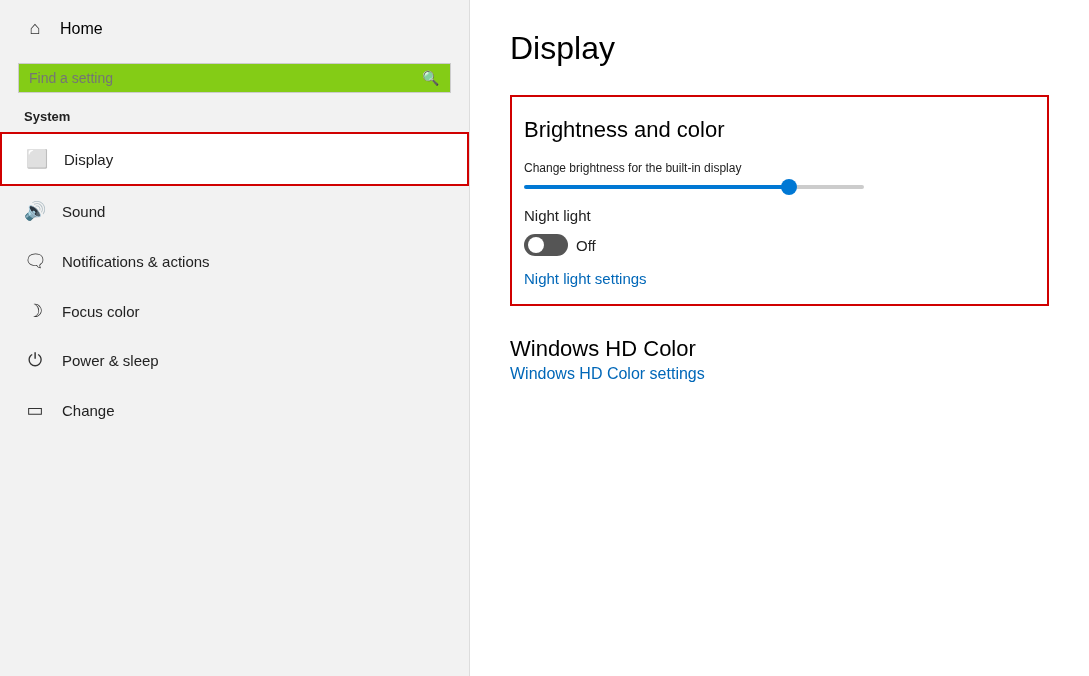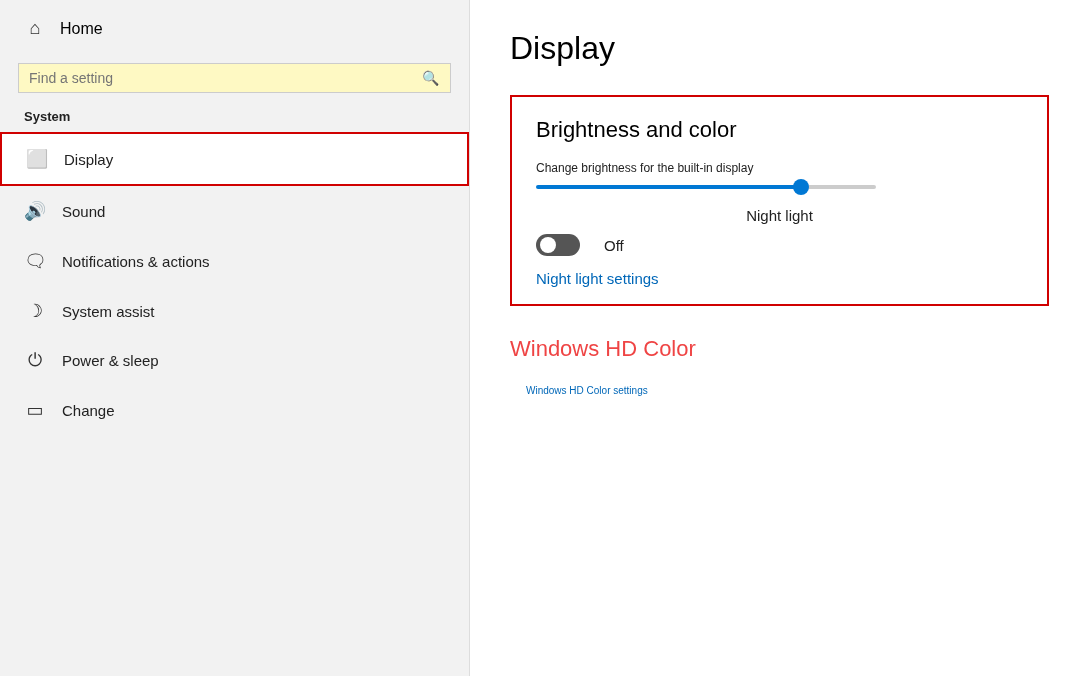--- a/index.html
+++ b/index.html
@@ -28,21 +28,21 @@
       align-items: center;
       padding: 18px 24px;
       cursor: pointer;
       gap: 14px;
     }
 
     .sidebar-search {
       margin: 6px 18px 14px 18px;
       display: flex;
       align-items: center;
-      background: #fef9c3;
+      background: #84cc16;
       border: 1px solid #ccc;
       padding: 6px 10px;
     }
     .sidebar-search input {
       border: none;
       outline: none;
       background: transparent;
       font-size: 14px;
       color: #555;
       flex: 1;
@@ -89,21 +89,21 @@
 
     .page-title {
       font-size: 32px;
       font-weight: 300;
       color: #000;
       margin-bottom: 28px;
     }
 
     .section-card {
       border: 2px solid #d00000;
-      padding: 20px 24px 16px 24px;
+      padding: 20px 24px 16px 12px;
       margin-bottom: 30px;
     }
 
     .section-heading {
       font-size: 22px;
       font-weight: 400;
       color: #000;
       margin-bottom: 18px;
     }
 
@@ -134,27 +134,26 @@
       width: 16px;
       height: 16px;
       background: #0078d4;
       border-radius: 50%;
     }
 
     .night-light-label {
       font-size: 15px;
       color: #222;
       margin-bottom: 10px;
-      text-align: center;
     }
 
     .toggle-row {
       display: flex;
       align-items: center;
-      gap: 24px;
+      gap: 8px;
       margin-bottom: 14px;
     }
 
     .toggle-switch {
       width: 44px;
       height: 22px;
       background: #555;
       border-radius: 11px;
       position: relative;
       cursor: pointer;
@@ -181,35 +180,34 @@
       text-align: right;
     }
 
     
     .hd-color-section {
       margin-bottom: 24px;
     }
     .hd-color-heading {
       font-size: 22px;
       font-weight: 400;
-      color: #ef4444;
-      margin-bottom: 18px;
+      color: #000000;
+      margin-bottom: 3px;
     }
     .hd-color-desc {
       font-size: 14px;
       color: #444;
       margin-bottom: 8px;
       line-height: 1.5;
     }
     .hd-color-link {
-      font-size: 10px;
+      font-size: 16px;
       color: #0067b8;
       cursor: pointer;
       text-decoration: none;
-      margin-left: 16px;
     }
 
     
     .main-content::-webkit-scrollbar { width: 6px; }
     .main-content::-webkit-scrollbar-track { background: #f2f2f2; }
     .main-content::-webkit-scrollbar-thumb { background: #ccc; }
   </style>
 </head>
 <body>
 
@@ -237,21 +235,21 @@
     <span>Sound</span>
   </div>
 
   <div class="sidebar-item">
     <span class="sidebar-item-icon">🗨</span>
     <span>Notifications &amp; actions</span>
   </div>
 
   <div class="sidebar-item">
     <span class="sidebar-item-icon">☽</span>
-    <span>System assist</span>
+    <span>Focus color</span>
   </div>
 
   <div class="sidebar-item">
     <span class="sidebar-item-icon">⏻</span>
     <span>Power &amp; sleep</span>
   </div>
 
   <div class="sidebar-item">
     <span class="sidebar-item-icon">▭</span>
     <span>Change</span>

